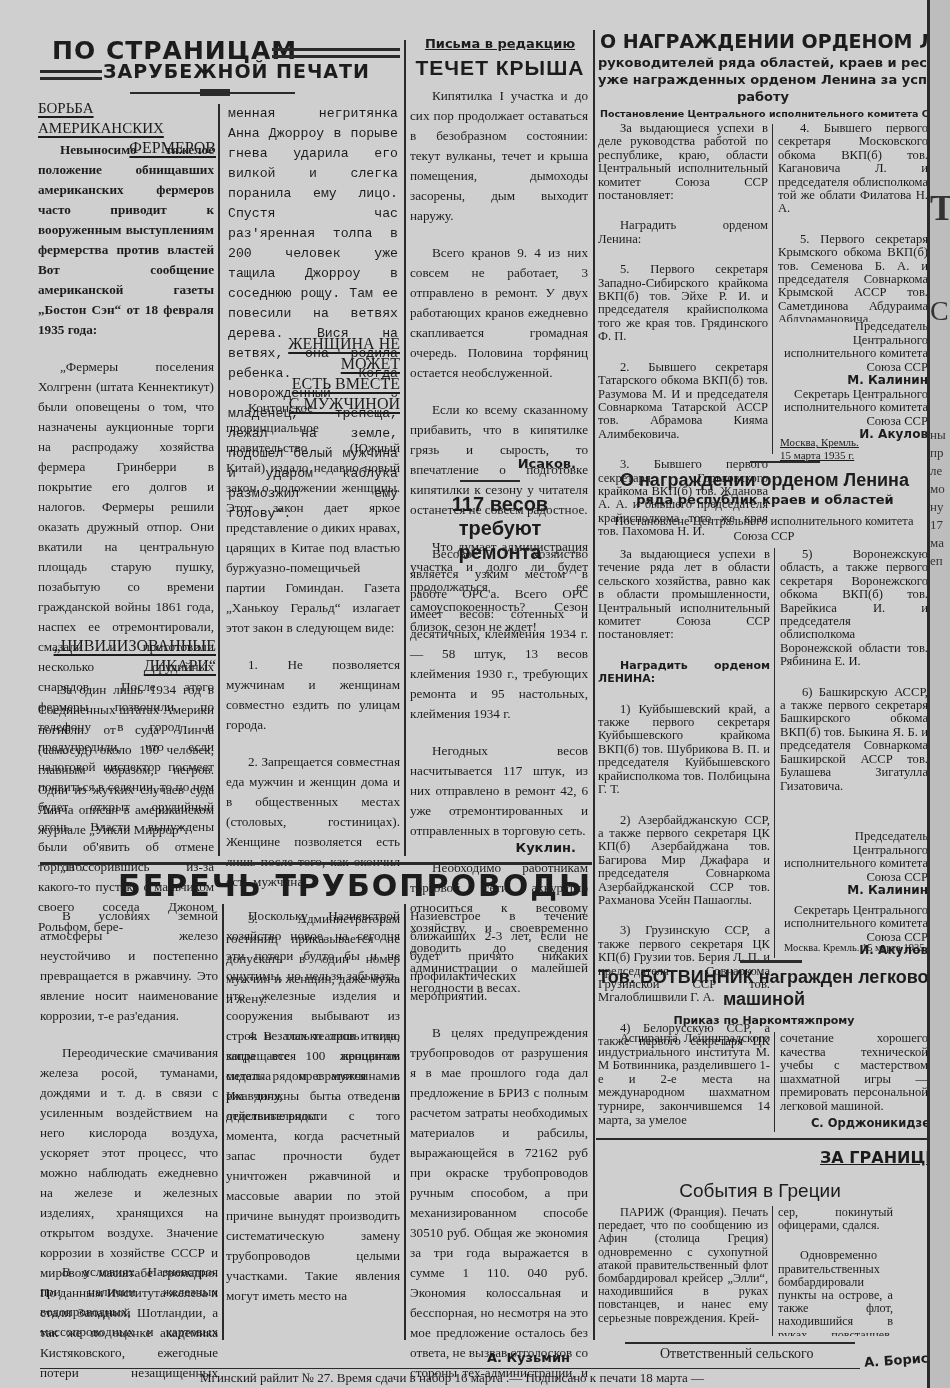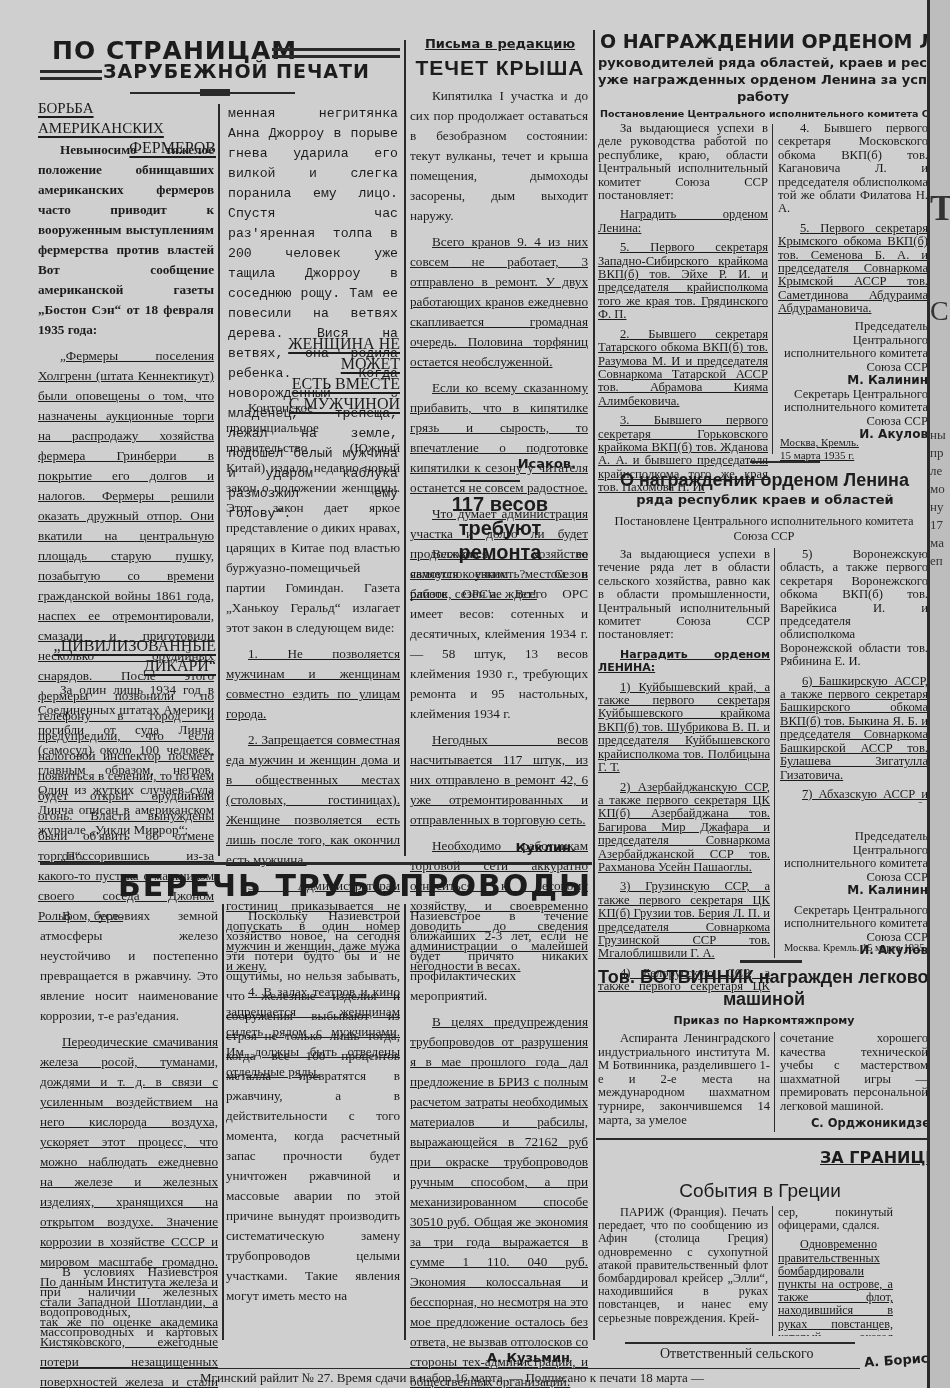--- a/index.html
+++ b/index.html
@@ -4,21 +4,21 @@
 <style>
   html,body{margin:0;padding:0;}
   body{width:950px;height:1388px;background:#c9c9c9;position:relative;overflow:hidden;
        font-family:"Liberation Serif","DejaVu Serif",serif;color:#1c1c1c;}
   .page{position:absolute;left:0;top:0;width:950px;height:1388px;background:#cfcfcf;}
   .abs{position:absolute;}
   .vline{position:absolute;width:2px;background:#2a2a2a;}
   .hline{position:absolute;height:2px;background:#2a2a2a;}
   .col{position:absolute;font-size:13.2px;line-height:20px;text-align:justify;}
   .col p{margin:0;text-indent:22px;}
-  .col p + p{margin-top:6px;text-decoration:underline;}
+  .col p + p{margin-top:17px;}
   .sans{font-family:"Liberation Sans","DejaVu Sans",sans-serif;}
   .heavy{font-family:"DejaVu Sans","Liberation Sans",sans-serif;font-weight:bold;}
   .subhead{font-size:16px;line-height:20px;text-align:right;text-decoration:underline;text-decoration-thickness:2px;text-underline-offset:3px;}
   .sig{font-family:"DejaVu Sans",sans-serif;font-weight:bold;font-size:13px;text-align:right;}
   .b{font-family:"DejaVu Sans",sans-serif;font-weight:bold;font-size:12px;}
   .center{text-align:center;}
   .edge{position:absolute;left:927px;top:0;width:23px;height:1388px;background:#bdbdbd;border-left:3px solid #2a2a2a;overflow:hidden;font-size:13px;line-height:18px;color:#333;}
 </style>
 </head>
 <body>

